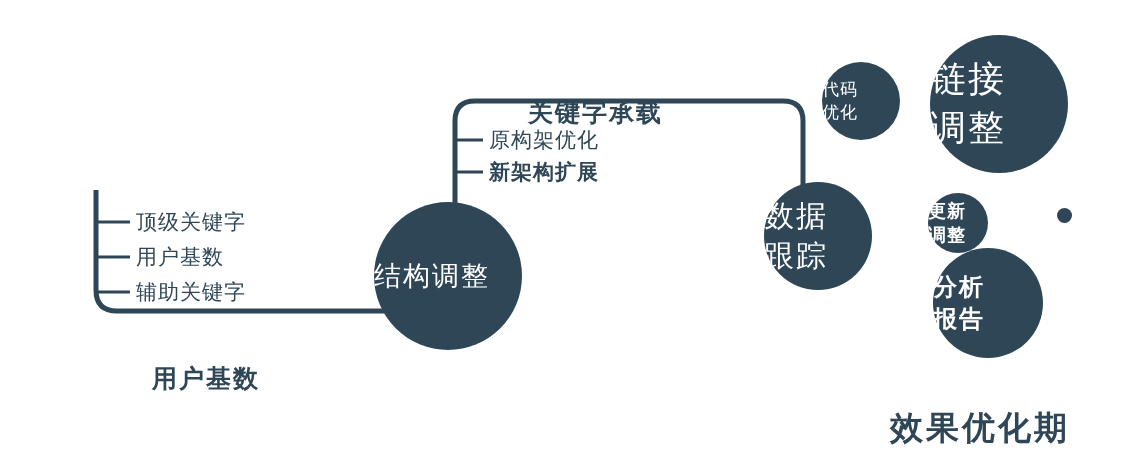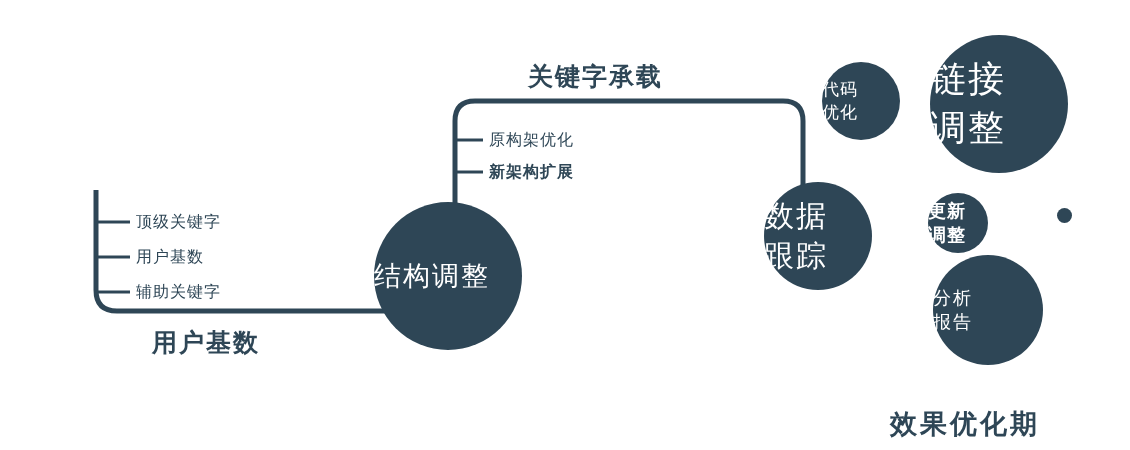--- a/index.html
+++ b/index.html
@@ -20,40 +20,41 @@
     position:absolute;border-radius:50%;background:var(--primary);
     color:var(--white);display:flex;align-items:center;justify-content:flex-start;
     text-align:center;white-space:pre-line;line-height:1.35;letter-spacing:2px;
   }
   .n-traffic{left:18px;top:53px;width:156px;height:156px;font-size:28px;}
   .n-structure{left:374px;top:202px;width:148px;height:148px;font-size:27px;}
   .n-tracking{left:764px;top:182px;width:108px;height:108px;font-size:30px;}
   .n-code{left:822px;top:62px;width:78px;height:78px;font-size:17px;letter-spacing:1px;}
   .n-link{left:930px;top:35px;width:138px;height:138px;font-size:36px;}
   .n-update{left:928px;top:193px;width:60px;height:60px;font-size:18px;font-weight:bold;letter-spacing:1px;}
-  .n-report{left:933px;top:255px;width:110px;height:110px;font-size:18px;font-weight:normal;}
+  .n-report{left:933px;top:248px;width:110px;height:110px;font-size:24px;font-weight:bold;}
   .n-dot{left:1057px;top:208px;width:15px;height:15px;}
   .branch-label{
-    position:absolute;color:var(--primary);font-size:16px;line-height:16px;
+    position:absolute;color:var(--primary);font-size:21px;line-height:16px;
     letter-spacing:1px;
   }
   .bl-t1{left:136px;top:214px;}
   .bl-t2{left:136px;top:249px;}
   .bl-t3{left:136px;top:284px;}
   .bl-s1{left:489px;top:132px;}
   .bl-s2{left:489px;top:164px;font-weight:bold;}
   .edge-label{
     position:absolute;color:var(--primary);font-size:25px;font-weight:bold;
     letter-spacing:2px;
+    margin-top:36px;
   }
   .el-userbase{left:152px;top:326px;}
   .el-keyword{left:528px;top:60px;}
   .caption{
     position:absolute;left:890px;top:406px;color:var(--primary);
-    font-size:27px;font-weight:bold;letter-spacing:3px;
+    font-size:33px;font-weight:bold;letter-spacing:3px;
   }
 </style>
 </head>
 <body>
 
 <div class="canvas">
 
   <svg class="lines" viewBox="0 0 1130 450">
     <path d="M 96 190 L 96 290 Q 96 311 117 311 L 405 311"></path>
     <path class="tick" d="M 98 222 H 130"></path>

